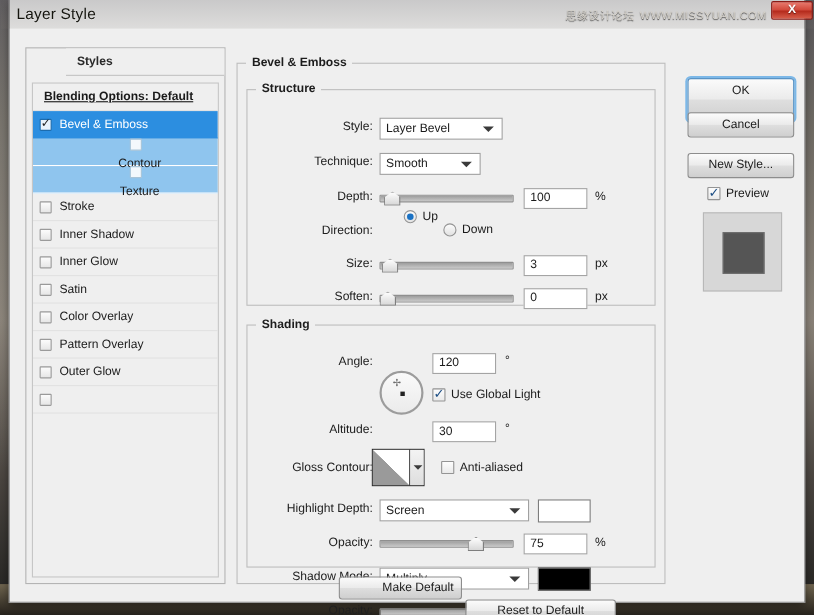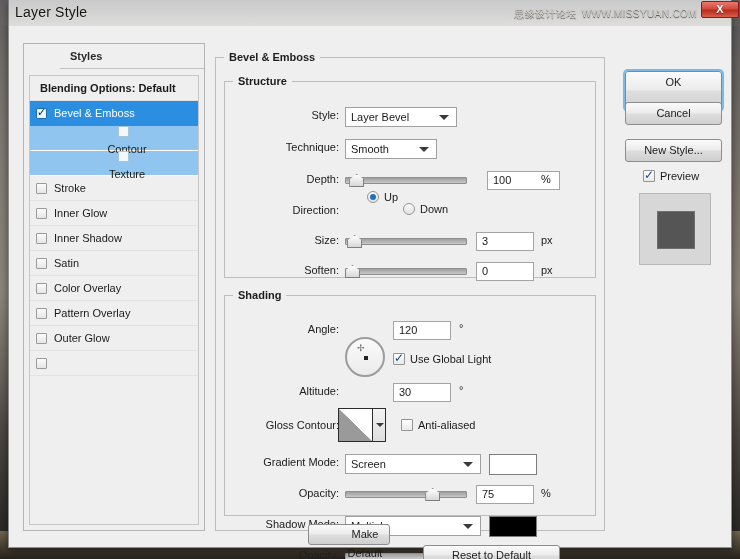--- a/index.html
+++ b/index.html
@@ -95,21 +95,21 @@
     overflow: hidden;
   }
   .style-row {
     height: 25px; line-height: 25px;
     border-bottom: 1px solid #e2e2e2;
     display: flex; align-items: center;
     padding-left: 6px;
     cursor: pointer;
     white-space: nowrap;
   }
-  .style-row.no-cb { padding-left: 10px; font-weight: bold; }
+  .style-row.no-cb { padding-left: 10px; font-weight: bold; text-decoration: underline; }
   .style-row.selected { background: #2c8ee0; color: #fff; border-bottom-color: #2c8ee0; }
   .style-row.sub { background: #8fc5ee; padding-left: 26px; border-bottom: 1px solid #fff; flex-direction: column; }
   .style-row .label { font-size: 11px; }
   .style-row.no-cb .label { font-weight: bold; font-size: 11px; }
 
   .cb {
     width: 11px; height: 11px;
     border: 1px solid #9a9a9a;
     background: linear-gradient(180deg,#fcfcfc,#e6e6e6);
     margin-right: 7px;
@@ -267,21 +267,21 @@
   
   .btn {
     background: linear-gradient(180deg,#fbfbfb 0%,#ebebeb 48%,#dedede 52%,#cfcfcf 100%);
     border: 1px solid #8d8d8d;
     border-radius: 3px;
     font-size: 11px; color: #1c1c1c;
     text-align: center;
     cursor: pointer;
     position: absolute;
   }
-  #btn-make-default { left: 92px; top: 461px; width: 82px; height: 21px; line-height: 19px; padding-left: 32px; }
+  #btn-make-default { left: 92px; top: 461px; width: 112px; height: 21px; line-height: 19px; padding-left: 32px; }
   #btn-reset-default { left: 207px; top: 482px; width: 137px; height: 21px; line-height: 19px; }
 
   
   #right-panel { position: absolute; left: 608px; top: 17px; width: 106px; }
   #btn-ok {
     position: absolute; left: 8px; top: 28px; width: 97px; height: 39px; line-height: 21px;
     box-shadow: 0 0 0 2px #7cb8e8;
     border-color: #5a93c4;
   }
   #btn-cancel { position: absolute; left: 8px; top: 59px; width: 97px; height: 23px; line-height: 21px; }
@@ -326,25 +326,25 @@
           <div class="style-row sub">
             <span class="cb"></span>
             <span class="label">Texture</span>
           </div>
           <div class="style-row">
             <span class="cb"></span>
             <span class="label">Stroke</span>
           </div>
           <div class="style-row">
             <span class="cb"></span>
+            <span class="label">Inner Shadow</span>
+          </div>
+          <div class="style-row">
+            <span class="cb"></span>
             <span class="label">Inner Glow</span>
-          </div>
-          <div class="style-row">
-            <span class="cb"></span>
-            <span class="label">Inner Shadow</span>
           </div>
           <div class="style-row">
             <span class="cb"></span>
             <span class="label">Satin</span>
           </div>
           <div class="style-row">
             <span class="cb"></span>
             <span class="label">Color Overlay</span>
           </div>
           <div class="style-row">
@@ -378,21 +378,21 @@
           <div class="combo" style="left:120px; top:52px; width:92px;">
             <span>Smooth</span>
             <span class="arrow"></span>
           </div>
 
           <span class="lbl" style="left:40px; top:86px; width:74px;">Depth:</span>
           <div class="slider" style="left:120px; top:85px; width:122px;">
             <div class="track"></div>
             <div class="knob" style="left: calc(4% - 0.6px);"></div>
           </div>
-          <div class="numfield" style="left:262px; top:84px; width:73px;">100</div>
+          <div class="numfield" style="left:251px; top:84px; width:58px;">100</div>
           <span class="unit" style="left:316px; top:86px;">%</span>
 
           <span class="lbl" style="left:22px; top:117px; width:92px;">Direction:</span>
           <div class="radio" style="left:120px; top:104px;padding-left:22px;">
             <span class="rb on"></span>
             <span>Up</span>
           </div>
           <div class="radio" style="left:178px; top:116px;">
             <span class="rb"></span>
             <span>Down</span>
@@ -439,21 +439,21 @@
           <span class="lbl" style="left:10px; top:118px; width:104px;">Gloss Contour:</span>
           <div id="gloss-contour">
             <div class="curve"></div>
             <div class="drop"></div>
           </div>
           <div class="cbx" style="left:176px; top:118px;">
             <span class="box"></span>
             <span>Anti-aliased</span>
           </div>
 
-          <span class="lbl" style="left:2px; top:155px; width:112px;">Gradient Mode:</span>
+          <span class="lbl" style="left:2px; top:155px; width:112px;">Highlight Depth:</span>
           <div class="combo" style="left:120px; top:153px; width:136px;">
             <span>Screen</span>
             <span class="arrow"></span>
           </div>
           <div class="swatch" style="left:264px; top:153px; background:#ffffff;"></div>
 
           <span class="lbl" style="left:30px; top:186px; width:84px;">Opacity:</span>
           <div class="slider" style="left:120px; top:185px; width:122px;">
             <div class="track"></div>
             <div class="knob" style="left: calc(75% - 11.25px);"></div>

